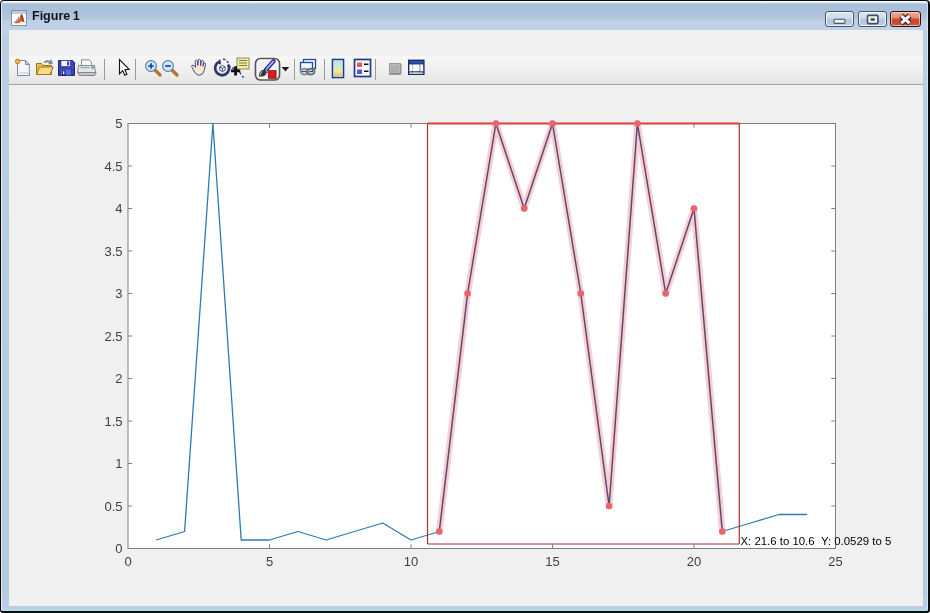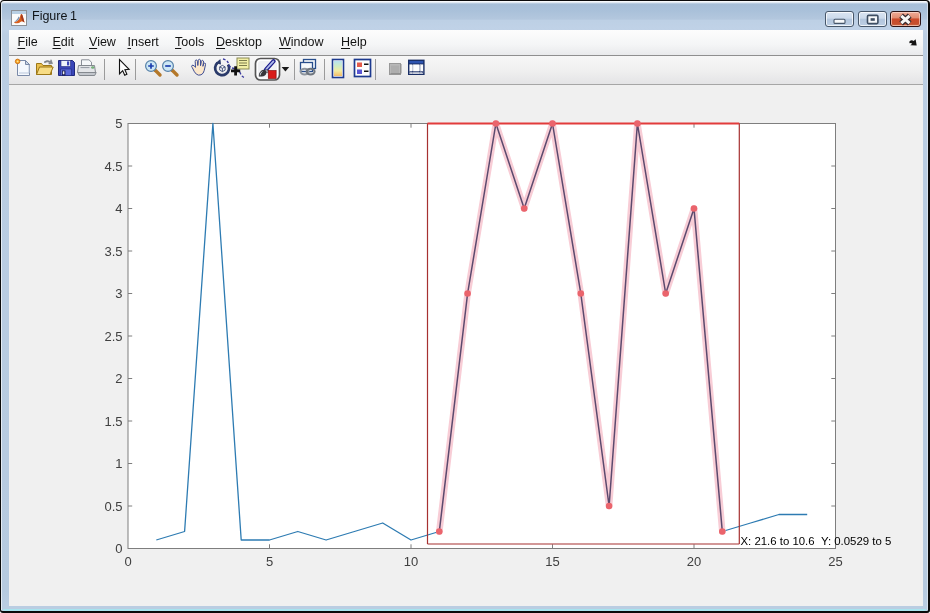--- a/index.html
+++ b/index.html
@@ -3,21 +3,21 @@
 <meta charset="utf-8">
 <style>
   html,body{margin:0;padding:0;width:930px;height:613px;overflow:hidden;
     font-family:"Liberation Sans",sans-serif;background:#fff;}
   #win{position:absolute;left:0;top:0;width:930px;height:613px;box-sizing:border-box;
     border:solid #0b0b0b;border-width:1px 2px 2px 1px;border-radius:4px 4px 3px 3px;
     background:linear-gradient(180deg,#fbfcfd 0,#f3f7fb 1px,#a7bfd8 3px,#aac1da 10px,#b3c7de 18px,#bdd0e5 19.5px,#c0d2e7 28px,#bbcee3 34px,#b6cadf 590px,#bacde2 604px);
     box-shadow:inset 1px 0 0 rgba(255,255,255,.62), inset -1px 0 0 rgba(255,255,255,.45);}
   #win:after{content:"";position:absolute;left:2px;right:2px;bottom:0;height:2px;
     background:#a8e4ee;border-radius:0 0 3px 3px;}
-  .tb-text{position:absolute;left:31px;top:7.5px;font-size:12.5px;color:#101418;}
+  .tb-text{position:absolute;left:31px;top:7.5px;font-size:12.5px;color:#101418;font-weight:bold;}
   .tico{position:absolute;left:10px;top:9px;width:16px;height:16px;}
   .cbtn{position:absolute;top:9.5px;height:16px;box-sizing:border-box;border-radius:3px;}
   #bmin{left:824px;width:29px;border:1px solid #47576a;
     background:linear-gradient(180deg,#dae5f2 0,#ccdaeb 45%,#b3c6dd 50%,#bccee3 100%);
     box-shadow:inset 0 0 0 1px rgba(255,255,255,.75);}
   #bmax{left:856.5px;width:29px;border:1px solid #47576a;
     background:linear-gradient(180deg,#dae5f2 0,#ccdaeb 45%,#b3c6dd 50%,#bccee3 100%);
     box-shadow:inset 0 0 0 1px rgba(255,255,255,.75);}
   #bclose{left:889px;width:31px;border:1px solid #2b1214;
     background:linear-gradient(180deg,#efab97 0,#e28d72 42%,#cc4a2a 50%,#c4502e 85%,#d8724c 100%);
@@ -55,33 +55,20 @@
       <rect x="11.6" y="6.2" width="4.2" height="2.6" fill="#3e4e62"></rect>
     </svg>
   </div>
   <div class="cbtn" id="bclose">
     <svg width="29" height="14" viewBox="0 0 29 14" style="position:absolute;left:0;top:0">
       <path d="M10.1 3.7 L18.7 11.3 M18.7 3.7 L10.1 11.3" stroke="#392b2e" stroke-width="5.6"></path>
       <path d="M10.3 3.9 L18.5 11.1 M18.5 3.9 L10.3 11.1" stroke="#f7f5f3" stroke-width="3.1"></path>
     </svg>
   </div>
   <div id="content">
-    <div id="menubar">
-      <span class="mi" style="left:8.5px"><u>F</u>ile</span>
-      <span class="mi" style="left:43.5px"><u>E</u>dit</span>
-      <span class="mi" style="left:80px"><u>V</u>iew</span>
-      <span class="mi" style="left:118.5px"><u>I</u>nsert</span>
-      <span class="mi" style="left:166px"><u>T</u>ools</span>
-      <span class="mi" style="left:207px"><u>D</u>esktop</span>
-      <span class="mi" style="left:270px"><u>W</u>indow</span>
-      <span class="mi" style="left:332px"><u>H</u>elp</span>
-      <svg width="9" height="8" viewBox="0 0 9 8" style="position:absolute;right:5px;top:9px">
-        <path d="M0.4 2.4 Q2.6 0.5 4.7 2.0 L6.6 0.3 L7.7 6.6 L1.3 6.3 L3.2 4.7 Q1.7 3.4 0.4 4.3 Z" fill="#141414"></path>
-      </svg>
-    </div>
     <div id="toolbar">
       <svg width="914" height="28" viewBox="0 0 914 28" style="position:absolute;left:0;top:0">
 
         <g stroke="#9b9b9b">
             <path d="M95.5 3 V24 M126.5 3 V24 M285.5 3 V24 M315.5 3 V24 M366.5 3 V24"></path>
           </g>
 
         <g transform="translate(6,2)">
           <path d="M2.5 2.5 h8 l4 4 v11 h-12 z" fill="#f4f8fd" stroke="#7a8aa8"></path>
           <path d="M10.5 2.5 l4 4 h-4 z" fill="#c9d6e8" stroke="#7a8aa8"></path>

